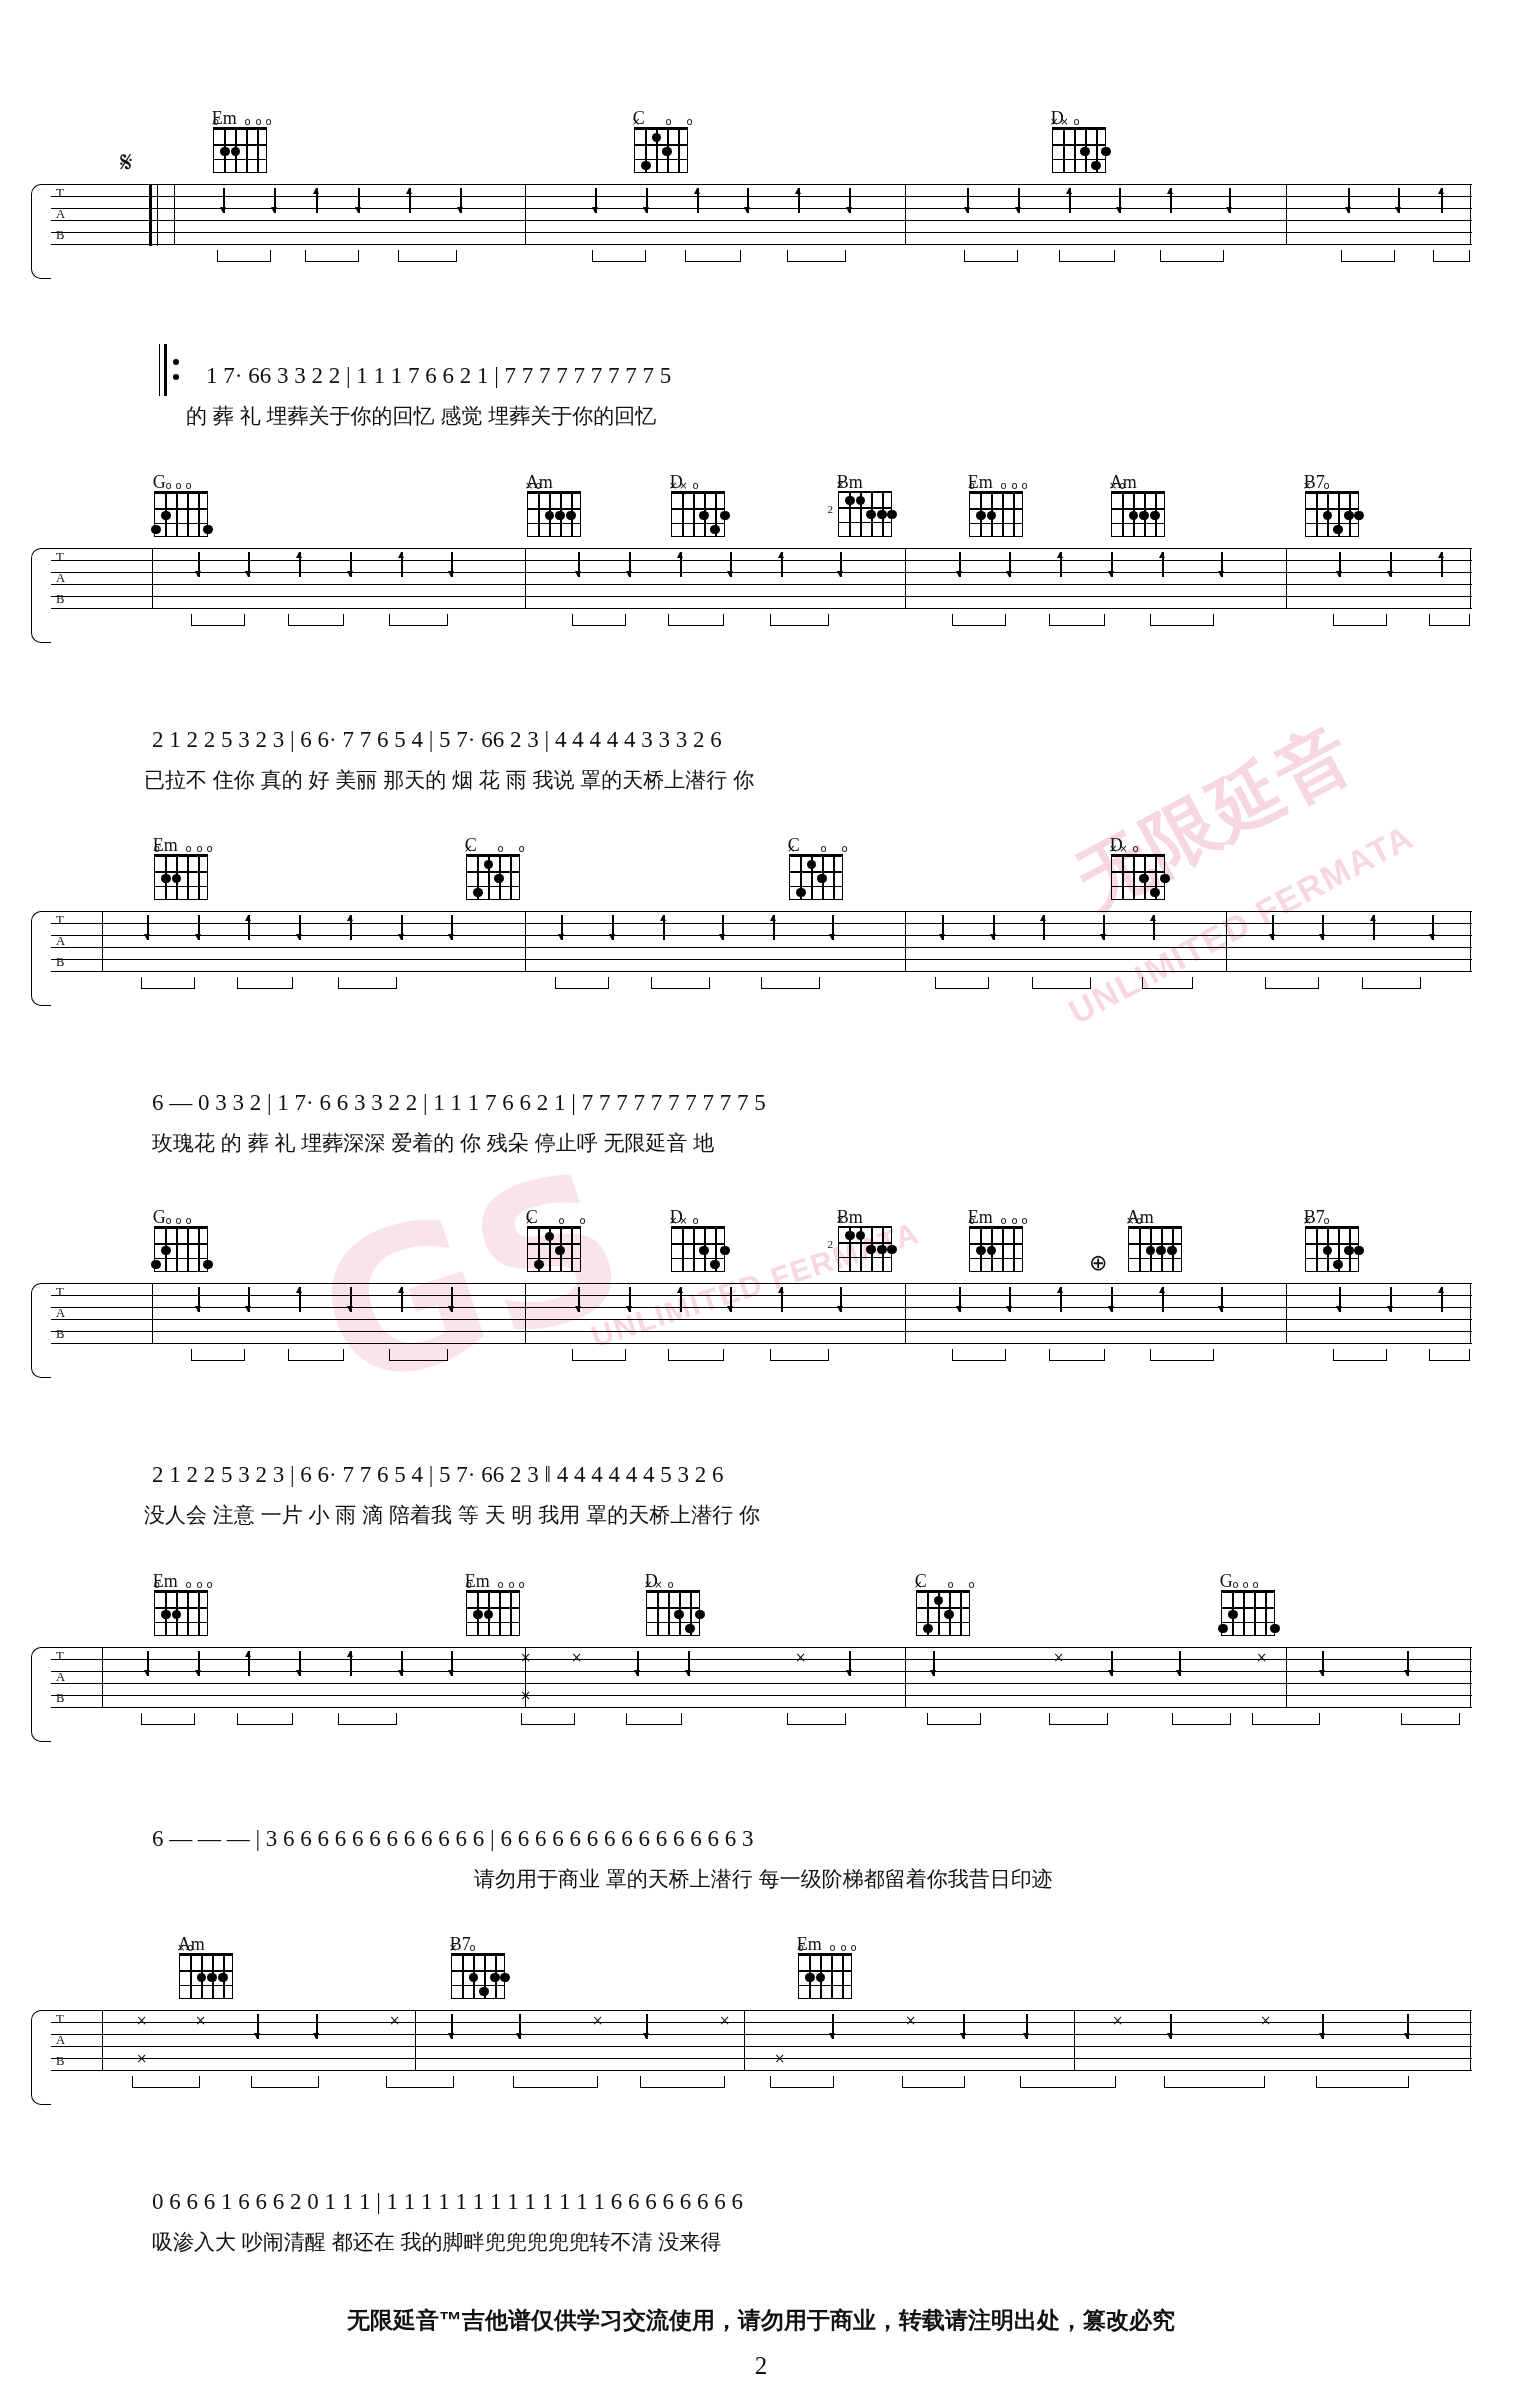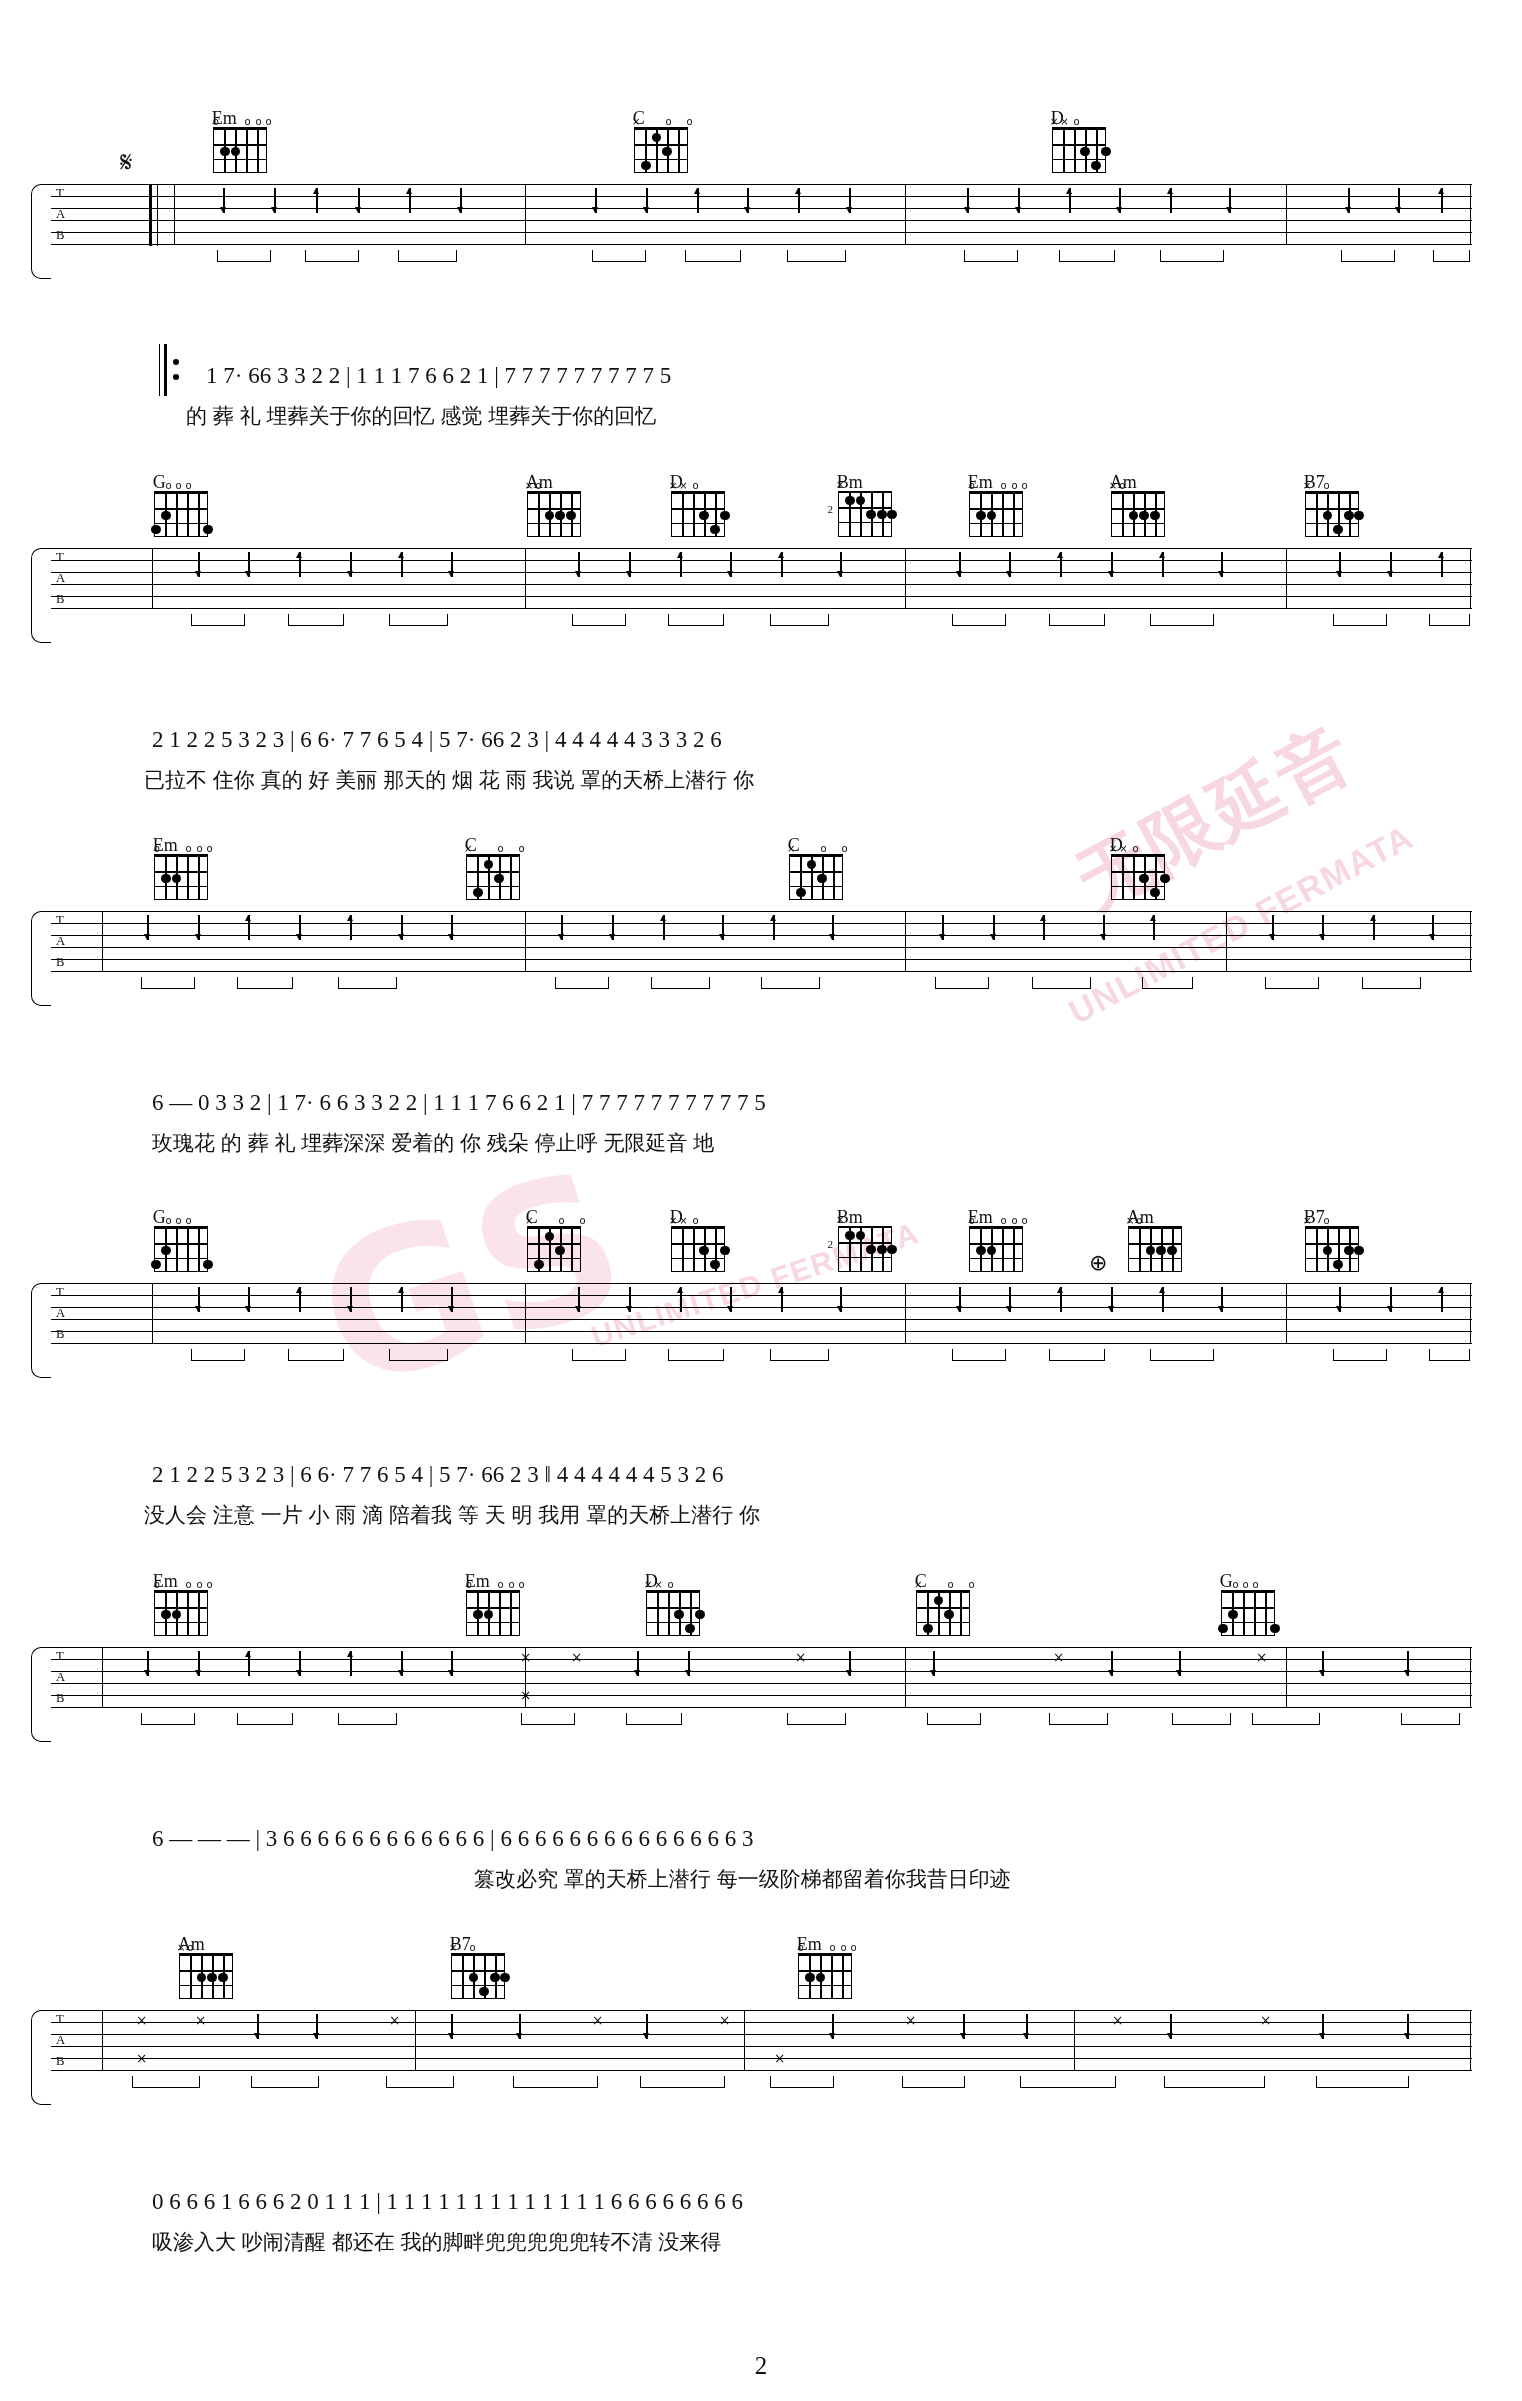--- a/index.html
+++ b/index.html
@@ -1166,21 +1166,21 @@
         <div class="beam" style="left:876px;top:5px;width:54px;"></div>
         <div class="beam" style="left:998px;top:5px;width:59px;"></div>
         <div class="beam" style="left:1121px;top:5px;width:59px;"></div>
         <div class="beam" style="left:1201px;top:5px;width:68px;"></div>
         <div class="beam" style="left:1350px;top:5px;width:59px;"></div>
       </div>
     </div>
 
     <div class="numline" style="top:254px;">
       <div class="num" style="left:152px;">6 —  —  — | 3 6 6 6 6 6 6 6 6 6 6 6 6 | 6 6 6 6 6 6 6 6 6 6 6 6 6 6 3</div>
-      <div class="lyr" style="left:474px;top:41px;">篡改必究 罩的天桥上潜行 每一级阶梯都留着你我昔日印迹</div>
+      <div class="lyr" style="left:474px;top:41px;">请勿用于商业 罩的天桥上潜行 每一级阶梯都留着你我昔日印迹</div>
     </div>
   </div>
 
   <div class="system" style="top:1936px;">
     <div class="chordrow">
       <div class="chord" style="left:176px;">
         <div class="cname">Am</div>
         <div class="grid nut">
           <div class="v" style="left:10px"></div>
             <div class="v" style="left:21px"></div>
@@ -1314,16 +1314,17 @@
         <div class="beam" style="left:1265px;top:5px;width:93px;"></div>
       </div>
     </div>
 
     <div class="numline" style="top:254px;">
       <div class="num" style="left:152px;">0 6 6 6 1    6 6 6 2 0 1 1 1 | 1 1 1 1 1 1 1 1 1 1 1 1 1 6 6 6 6 6 6 6 6</div>
       <div class="lyr" style="left:152px;top:41px;">吸渗入大   吵闹清醒  都还在 我的脚畔兜兜兜兜兜转不清  没来得</div>
     </div>
   </div>
 
+  <div class="footer">无限延音™吉他谱仅供学习交流使用，请勿用于商业，转载请注明出处，篡改必究</div>
   <div class="pagenum">2</div>
 
 </div>
 
 
 </body></html>

